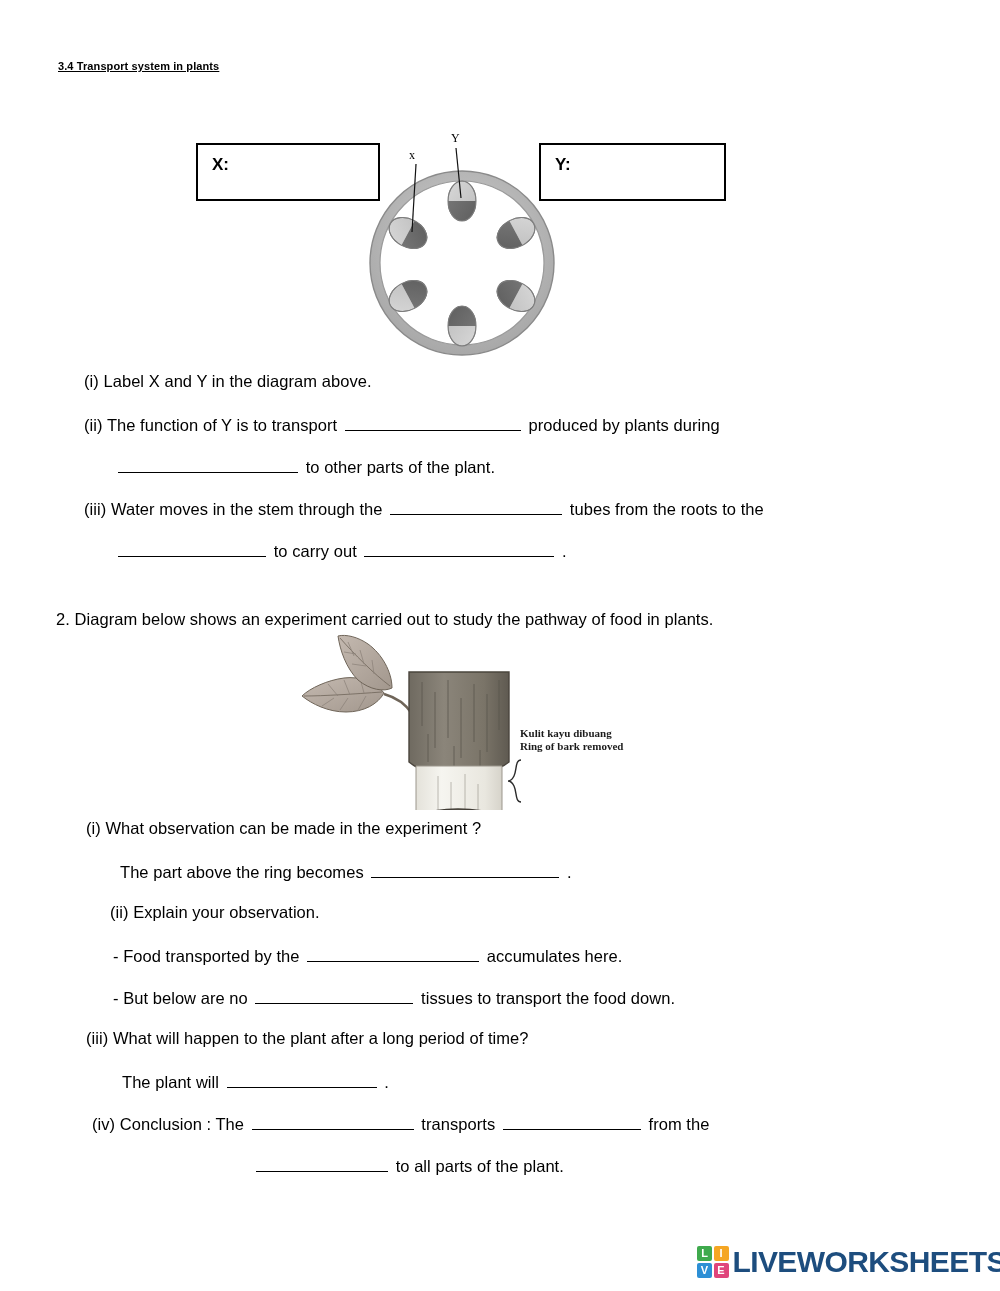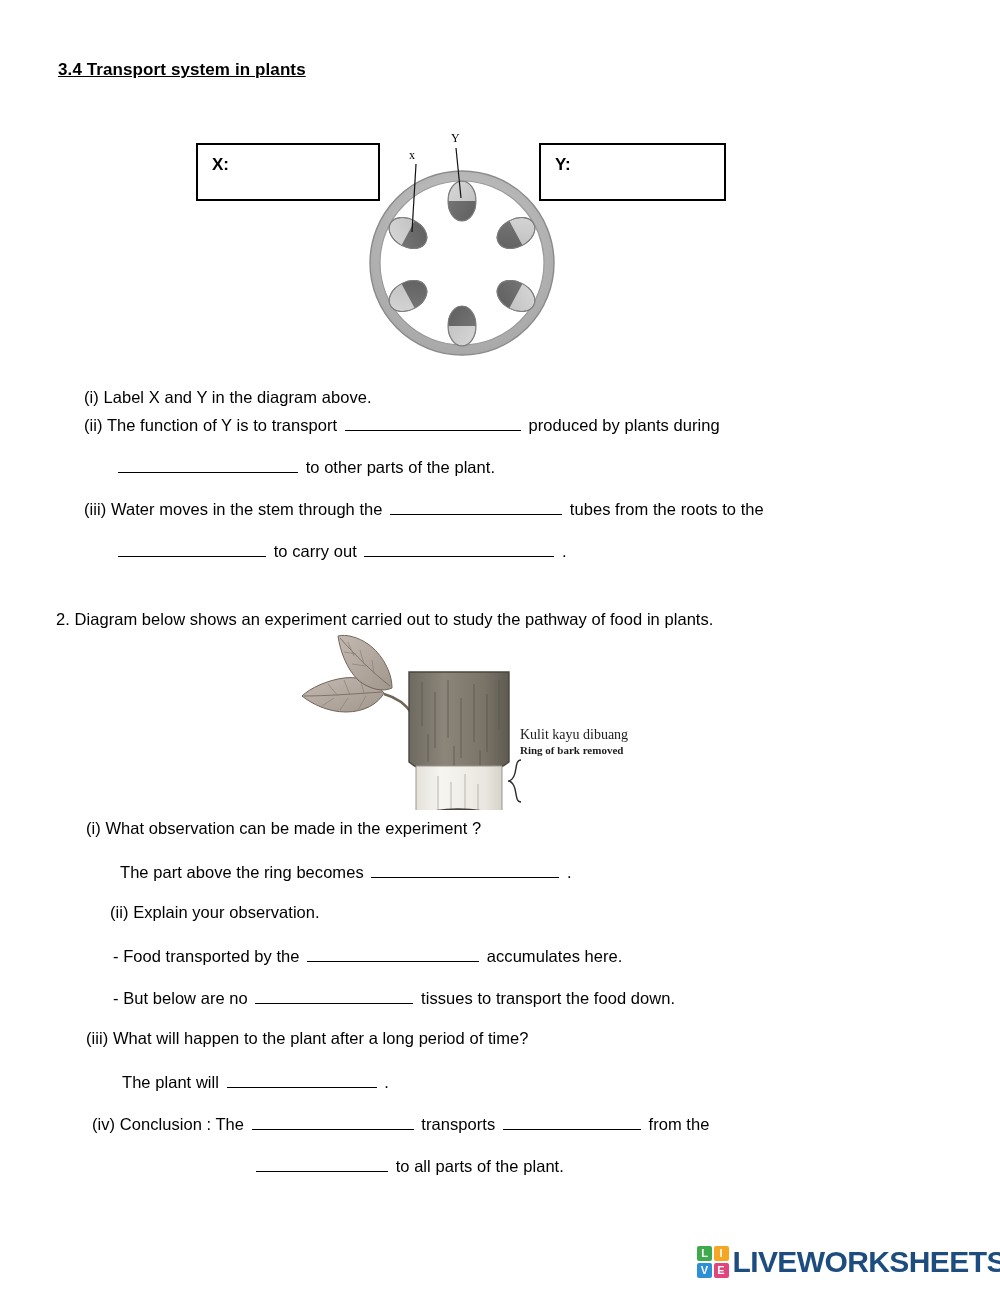--- a/index.html
+++ b/index.html
@@ -21,21 +21,21 @@
     position: absolute;
     inset: 0;
     background: #ffffff;
   }
 
   
   .section-title {
     position: absolute;
     left: 58px;
     top: 60px;
-    font-size: 17px;
+    font-size: 11px;
     font-weight: bold;
     text-decoration: underline;
     letter-spacing: 0.1px;
     white-space: nowrap;
   }
 
   
   .qtext {
     position: absolute;
     font-size: 16.5px;
@@ -91,21 +91,21 @@
   #ringing-figure svg { display: block; }
 
   .bark-label {
     position: absolute;
     left: 520px;
     top: 727px;
     font-family: "Liberation Serif", serif;
     line-height: 1.18;
     color: #1c1c1c;
   }
-  .bark-label .l1 { font-size: 14px; font-weight: normal; white-space: nowrap; }
+  .bark-label .l1 { font-size: 11px; font-weight: bold; white-space: nowrap; }
   .bark-label .l2 { font-size: 11px; font-weight: bold; white-space: nowrap; }
 
   
   #lw-logo {
     position: absolute;
     left: 697px;
     top: 1246px;
     display: flex;
     align-items: center;
     gap: 4px;
@@ -222,21 +222,21 @@
       <g stroke="#111" stroke-width="1.2" fill="none">
         <line x1="61" y1="36" x2="57" y2="104"></line>
         <line x1="101" y1="20" x2="106" y2="70"></line>
       </g>
     </svg>
 
     <div style="position:absolute; left:54px; top:20px; font-family:'Liberation Serif',serif; font-size:12px;">x</div>
     <div style="position:absolute; left:96px; top:3px; font-family:'Liberation Serif',serif; font-size:12px;">Y</div>
   </div>
 
-  <div class="qtext" style="left:84px; top:371px;margin-top:16px;">
+  <div class="qtext" style="left:84px; top:371px;">
     <span>(i)</span>
     <span>Label  X and Y in the diagram above.</span>
   </div>
 
   <div class="qtext" style="left:84px; top:413px;">
     <span>(ii)</span>
     <span>The function of Y is to transport</span>
     <span class="blank" style="width:176px;"></span>
     <span>produced by plants during</span>
   </div>

